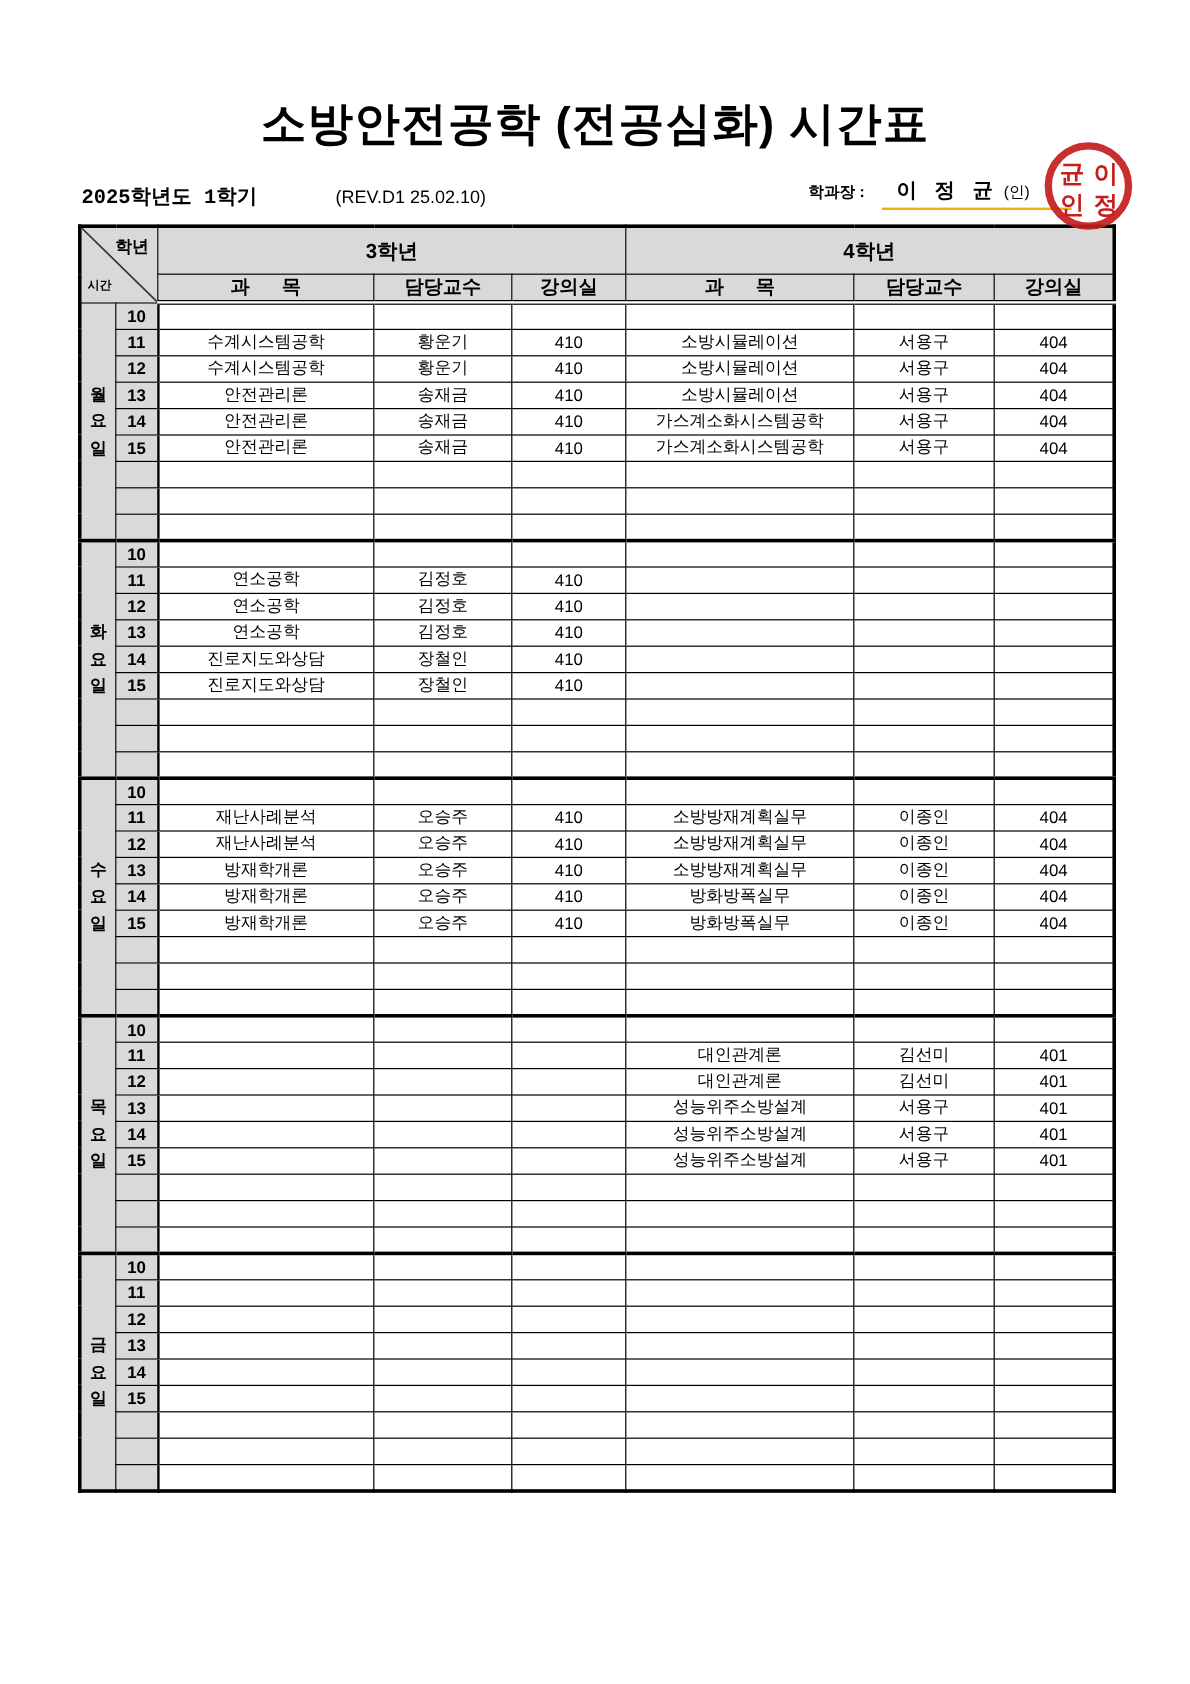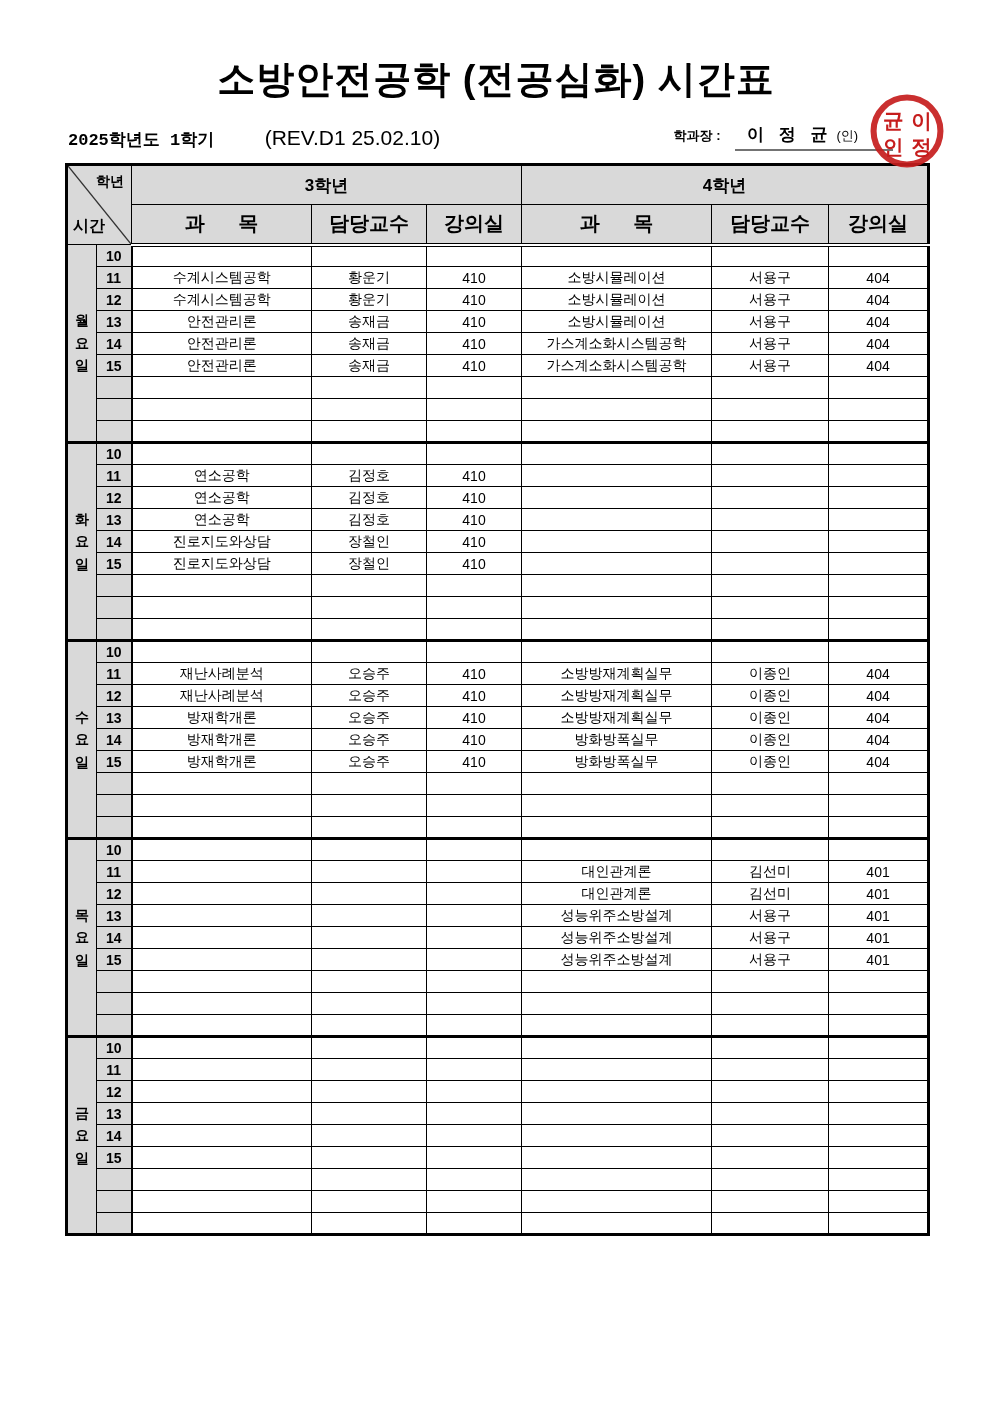--- a/index.html
+++ b/index.html
@@ -8,35 +8,35 @@
     --stamp:#c61d1d;
   }
   *{box-sizing:border-box;}
   html,body{margin:0;padding:0;background:#ffffff;}
   .page{
     width:992px;height:1403px;position:relative;background:#ffffff;
     font-family:"Liberation Sans","DejaVu Sans",sans-serif;color:#000;
     overflow:hidden;
   }
   .title{
-    margin:0;padding-top:54px;text-align:center;
+    margin:0;padding-top:78px;text-align:center;
     font-size:38px;font-weight:800;letter-spacing:1px;
   }
   .meta-row{
     margin:18px 63px 12px 68px;
     display:flex;justify-content:space-between;align-items:flex-end;
   }
   .meta-left{white-space:nowrap;}
   .term{font-size:17px;font-weight:700;font-family:Liberation Mono, monospace;}
-  .rev{font-size:21px;margin-left:46px;font-weight:400;}
+  .rev{font-size:15px;margin-left:61px;font-weight:400;}
   .meta-right{position:relative;white-space:nowrap;padding-right:36px;}
   .chair{font-size:13px;font-weight:700;}
   .signature{
     display:inline-block;min-width:158px;margin-left:10px;
-    border-bottom:2px solid #737373;padding:0 4px 3px 12px;
+    border-bottom:2px solid #eab308;padding:0 4px 3px 12px;
     font-size:17px;font-weight:700;letter-spacing:5px;
   }
   .seal-note{font-size:13px;font-weight:400;letter-spacing:0;margin-left:4px;}
   .stamp{
     position:absolute;right:-16px;top:-30px;width:76px;height:76px;
     pointer-events:none;
   }
   .stamp text{
     font-family:"DejaVu Sans Mono","Liberation Mono",monospace;
     font-weight:700;font-size:27px;fill:var(--stamp);
@@ -46,26 +46,26 @@
     border-collapse:collapse;table-layout:fixed;
     border:3px solid var(--border);
   }
   .tt th,.tt td{
     border:1px solid var(--border);
     padding:0;text-align:center;vertical-align:middle;
     overflow:hidden;white-space:nowrap;
   }
   .tt thead th{background:var(--header-bg);font-weight:700;font-size:17px;}
   .tt thead tr.grade-row th{height:40px;}
-  .tt thead tr.sub-row th{height:40px;border-bottom:4px double var(--border);font-size:20px;}
+  .tt thead tr.sub-row th{height:23px;border-bottom:4px double var(--border);font-size:16px;}
   th.subject-h{white-space:pre;}
   th.corner{position:relative;padding:0;}
   .diag{position:absolute;left:0;top:0;width:100%;height:100%;}
   .c-top{position:absolute;top:7px;right:7px;font-size:14px;font-weight:700;}
-  .c-bottom{position:absolute;bottom:7px;left:5px;font-size:16px;font-weight:700;}
+  .c-bottom{position:absolute;bottom:7px;left:5px;font-size:10px;font-weight:700;}
   .tt tbody td{height:22px;font-size:14px;}
   .time-cell{
     background:var(--header-bg);font-weight:700;font-size:14px;
     border-right:2px solid var(--border) !important;
     margin-top:46px;
   }
   .day-cell{background:var(--header-bg);font-weight:700;font-size:16px;}
   .day-cell div{line-height:1.6;}
   tr.day-start td{border-top:3px solid var(--border);}
 </style>

